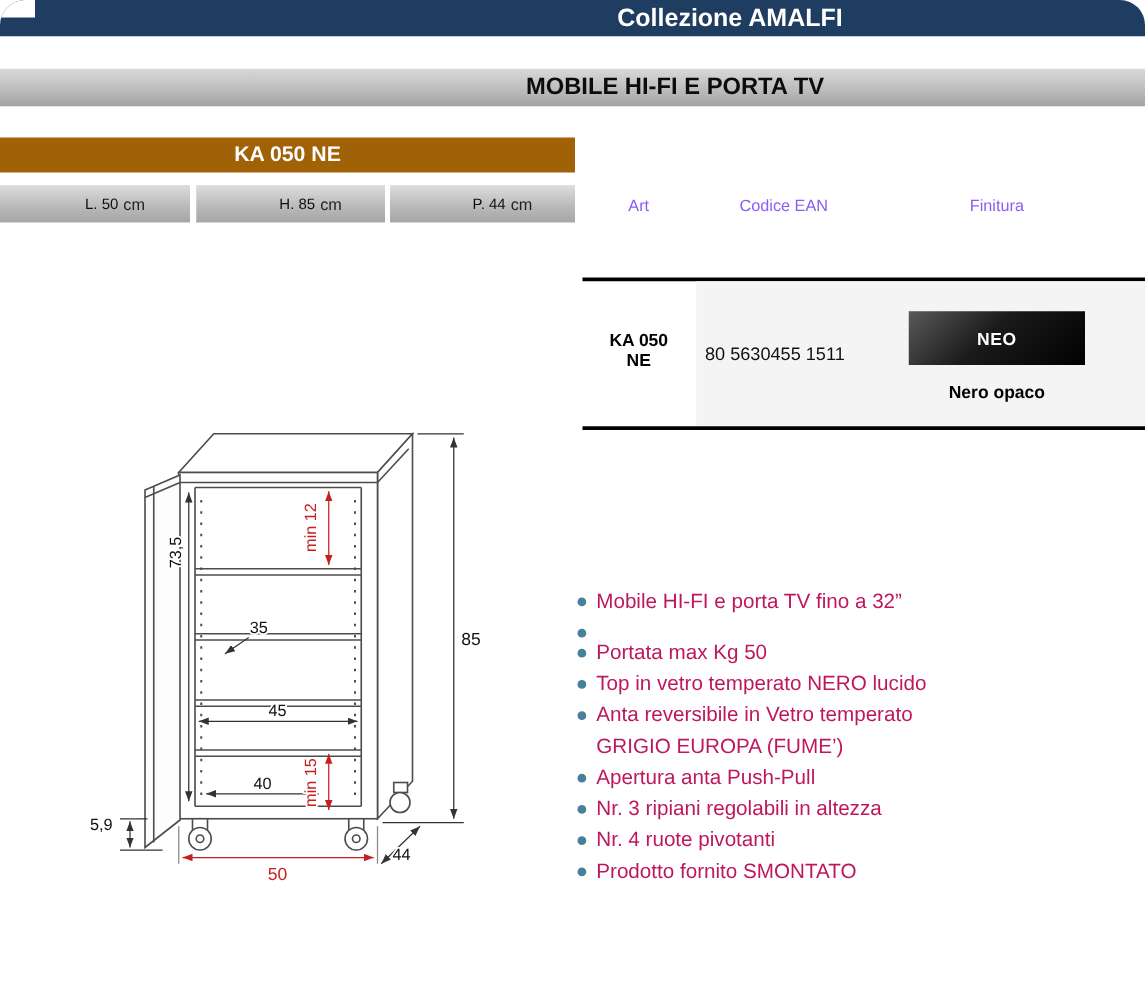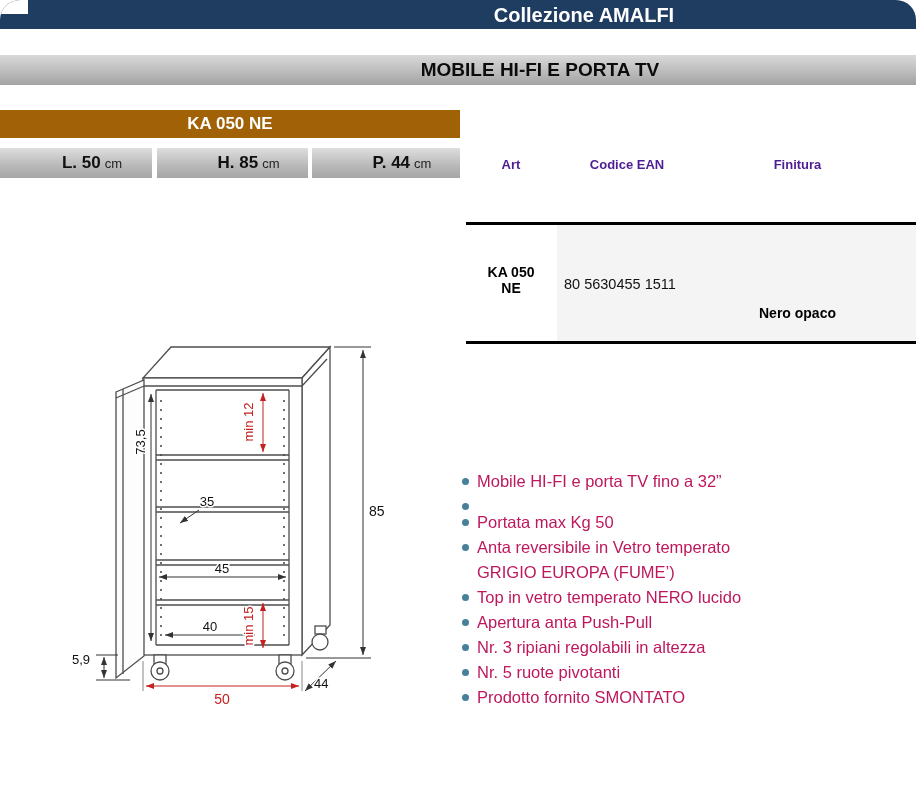--- a/index.html
+++ b/index.html
@@ -17,25 +17,25 @@
              color:#0c0c0c;font-weight:bold;font-size:19px;white-space:nowrap;}
   .bar3{position:absolute;left:0;top:110px;width:460px;height:28px;background:#a16207;
         display:flex;align-items:center;justify-content:center;}
   .bar3 span{color:#fff;font-weight:bold;font-size:17px;}
 
   
   .dim-cell{position:absolute;top:148px;height:30px;
             background:linear-gradient(180deg,#dedede 0%,#b8b8b8 60%,#a6a6a6 100%);
             display:flex;align-items:center;justify-content:center;gap:4px;}
   .c1{left:0;width:152px}.c2{left:157px;width:151px}.c3{left:312px;width:148px}
-  .dim-val{font-weight:bold;font-size:17px;color:#101010;margin-left:32px;}
+  .dim-val{font-weight:normal;font-size:12px;color:#101010;margin-left:32px;}
   .dim-unit{font-size:13px;color:#222;}
 
   
-  .th{position:absolute;top:157px;font-weight:bold;font-size:13px;color:#4c1d95;text-align:center;}
+  .th{position:absolute;top:157px;font-weight:normal;font-size:13px;color:#8b5cf6;text-align:center;}
   .th-art{left:466px;width:90px}.th-ean{left:557px;width:140px}.th-fin{left:727px;width:141px}
   .rule{position:absolute;left:466px;width:450px;height:3px;background:#000;}
   .rule1{top:222px}.rule2{top:341px}
   .row-bg{position:absolute;left:557px;top:225px;width:359px;height:116px;background:#f4f4f4;}
   .art-cell{position:absolute;left:466px;top:264px;width:90px;text-align:center;
             font-weight:bold;font-size:14px;line-height:16px;color:#000;}
   .ean-cell{position:absolute;left:564px;top:276px;width:170px;font-size:14.5px;color:#111;}
   .swatch{position:absolute;left:727px;top:249px;width:141px;height:43px;
           background:linear-gradient(135deg,#5a5a5a 0%,#1a1a1a 45%,#000 100%);
           display:flex;align-items:center;justify-content:center;}
@@ -92,20 +92,23 @@
   <div class="th th-fin">Finitura</div>
 
   <div class="rule rule1"></div>
   <div class="row-bg"></div>
 
   <div class="art-cell">
     <div>KA 050</div>
     <div>NE</div>
   </div>
   <div class="ean-cell">80 5630455 1511</div>
+  <div class="swatch">
+    <span>NEO</span>
+  </div>
   <div class="finish-desc">Nero opaco</div>
 
   <div class="rule rule2"></div>
 
   <svg class="drawing" width="460" height="440" viewBox="0 0 460 440">
     <defs>
       <marker id="bE" orient="auto" markerWidth="9" markerHeight="7" refX="8" refY="3">
         <path d="M0,0L8,3L0,6Z" fill="#333"></path>
         </marker>
       <marker id="bS" orient="auto-start-reverse" markerWidth="9" markerHeight="7" refX="8" refY="3">
@@ -203,37 +206,37 @@
       </li>
     <li>
         <span class="dot"></span>
       </li>
     <li>
         <span class="dot"></span>
         <span>Portata max Kg 50</span>
       </li>
     <li>
         <span class="dot"></span>
+        <span>Top in vetro temperato NERO lucido</span>
+      </li>
+    <li>
+        <span class="dot"></span>
         <span>Anta reversibile in Vetro temperato GRIGIO EUROPA (FUME’)</span>
       </li>
     <li>
         <span class="dot"></span>
-        <span>Top in vetro temperato NERO lucido</span>
-      </li>
-    <li>
-        <span class="dot"></span>
         <span>Apertura anta Push-Pull</span>
       </li>
     <li>
         <span class="dot"></span>
         <span>Nr. 3 ripiani regolabili in altezza</span>
       </li>
     <li>
         <span class="dot"></span>
-        <span>Nr. 5 ruote pivotanti</span>
+        <span>Nr. 4 ruote pivotanti</span>
       </li>
     <li>
         <span class="dot"></span>
         <span>Prodotto fornito SMONTATO</span>
       </li>
   </ul>
 
 </div>
 
 </body></html>

